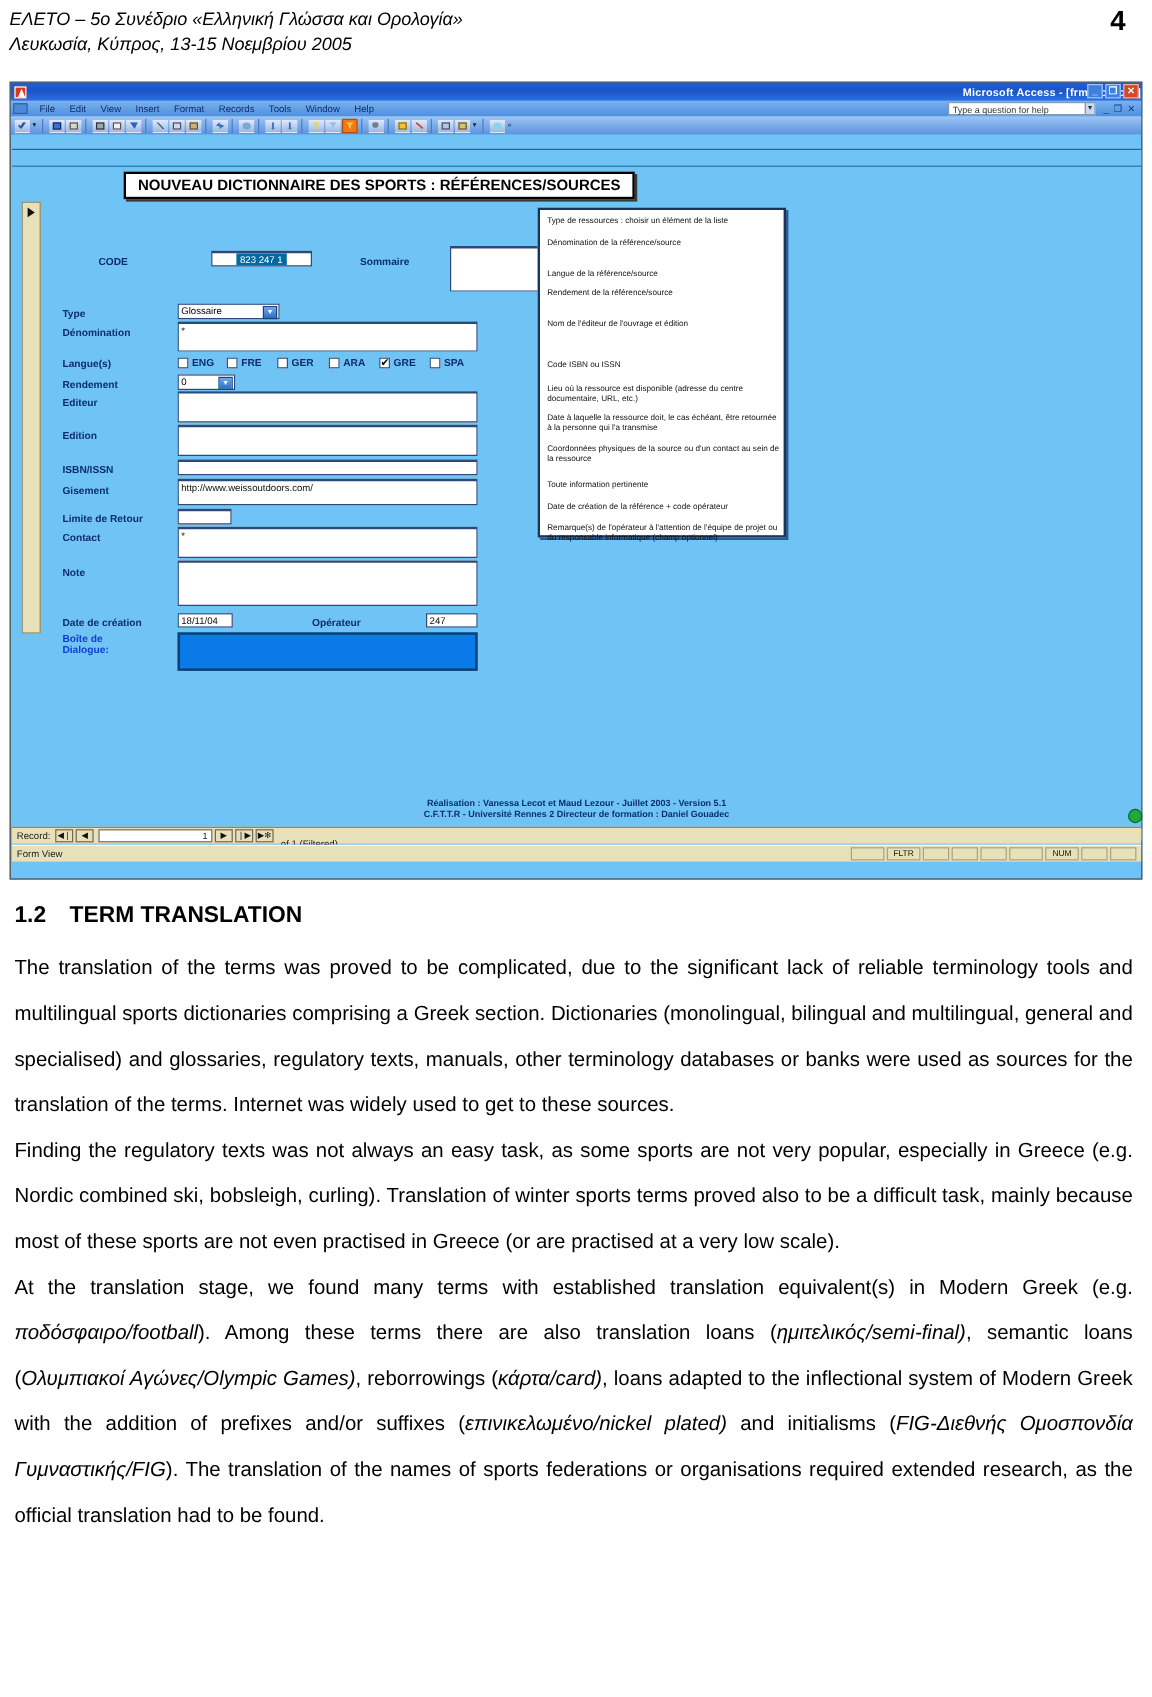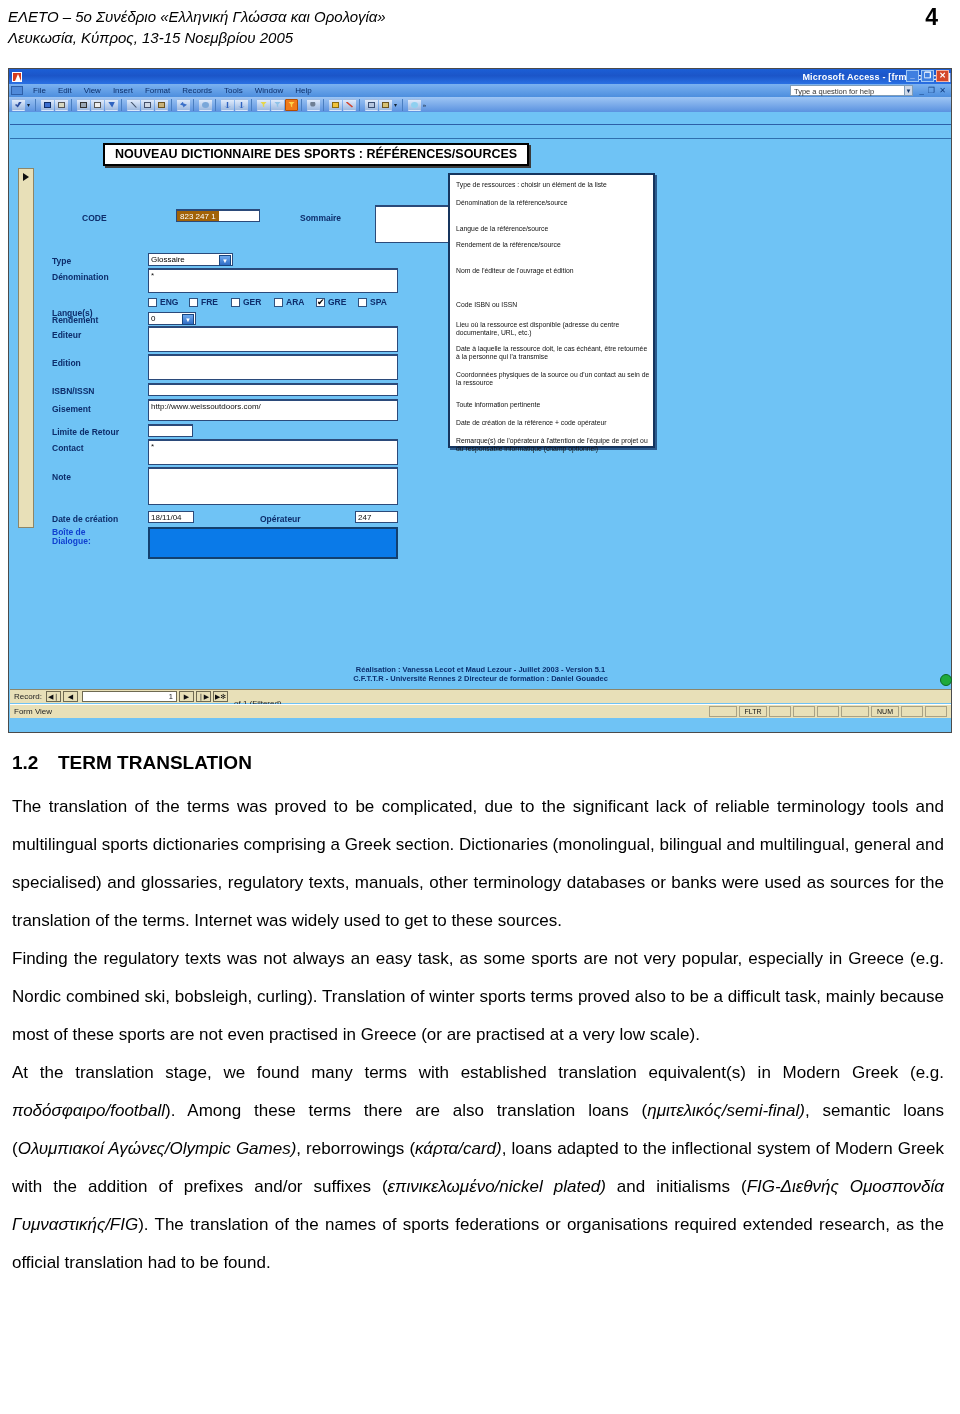--- a/index.html
+++ b/index.html
@@ -73,21 +73,21 @@
   .fld { position:absolute; background:#fff; border:1px solid #2b4a7a; border-top-width:2px; font-size:8px; color:#111;
      padding:1px 2px; overflow:hidden; white-space:nowrap; }
   .fld.multi { white-space:normal; }
   .combo { position:absolute; background:#fff; border:1px solid #2b4a7a; font-size:8px; padding:1px 2px; }
   .combo .arrow { position:absolute; right:1px; top:1px; width:12px; height:11px;
      background:linear-gradient(180deg,#6fa9ee,#2f6cc4); border:1px solid #17457f; color:#fff; font-size:6px; text-align:center; line-height:10px; }
   .chk { position:absolute; width:9px; height:9px; background:#fff; border:1px solid #30527f; }
   .chk.on::after { content:"\2714"; position:absolute; left:0px; top:-2px; font-size:9px; color:#000; }
   .chk-lbl { position:absolute; font-size:8.5px; font-weight:bold; color:#0d2d6b; }
   #dialog-box { position:absolute; background:#0a7ae8; border:2px solid #12406f; }
-  .sel-text { background:#a16207; color:#fff; }
+  .sel-text { background:#0369a1; color:#fff;margin-left:20px; }
 
   
   #help-panel { position:absolute; left:438px; top:48px; width:207px; height:275px; background:#fff; border:2px solid #16355e;
      box-shadow:2px 2px 0 #2b5b8d; }
   .help-line { position:absolute; font-size:6.8px; color:#111; line-height:8.4px; left:6px; width:196px; }
 
   
   #credit { position:absolute; left:0; top:540px; width:100%; text-align:center;
      font-size:7.5px; font-weight:bold; color:#0b2f6e; line-height:9px; }
   #hscroll-strip { position:absolute; left:0; bottom:0; width:100%; height:9px; background:#d7e9f7; border-top:1px solid #6d9cc4;}
@@ -257,21 +257,21 @@
 
     <span class="lbl" style="left:42px; top:131px;">Type</span>
     <div class="combo" style="left:138px; top:128px; width:85px; height:13px;">
       <span>Glossaire</span>
       <span class="arrow">▼</span>
     </div>
 
     <span class="lbl" style="left:42px; top:147px;">Dénomination</span>
     <div class="fld multi" style="left:138px; top:143px; width:250px; height:25px;">*</div>
 
-    <span class="lbl" style="left:42px; top:173px;margin-top:10px;">Langue(s)</span>
+    <span class="lbl" style="left:42px; top:173px;">Langue(s)</span>
     <span class="chk" style="left:138px; top:173px;"></span>
     <span class="chk-lbl" style="left:150px; top:172px;">ENG</span>
     <span class="chk" style="left:179px; top:173px;"></span>
     <span class="chk-lbl" style="left:191px; top:172px;">FRE</span>
     <span class="chk" style="left:221px; top:173px;"></span>
     <span class="chk-lbl" style="left:233px; top:172px;">GER</span>
     <span class="chk" style="left:264px; top:173px;"></span>
     <span class="chk-lbl" style="left:276px; top:172px;">ARA</span>
     <span class="chk on" style="left:306px; top:173px;"></span>
     <span class="chk-lbl" style="left:318px; top:172px;">GRE</span>

